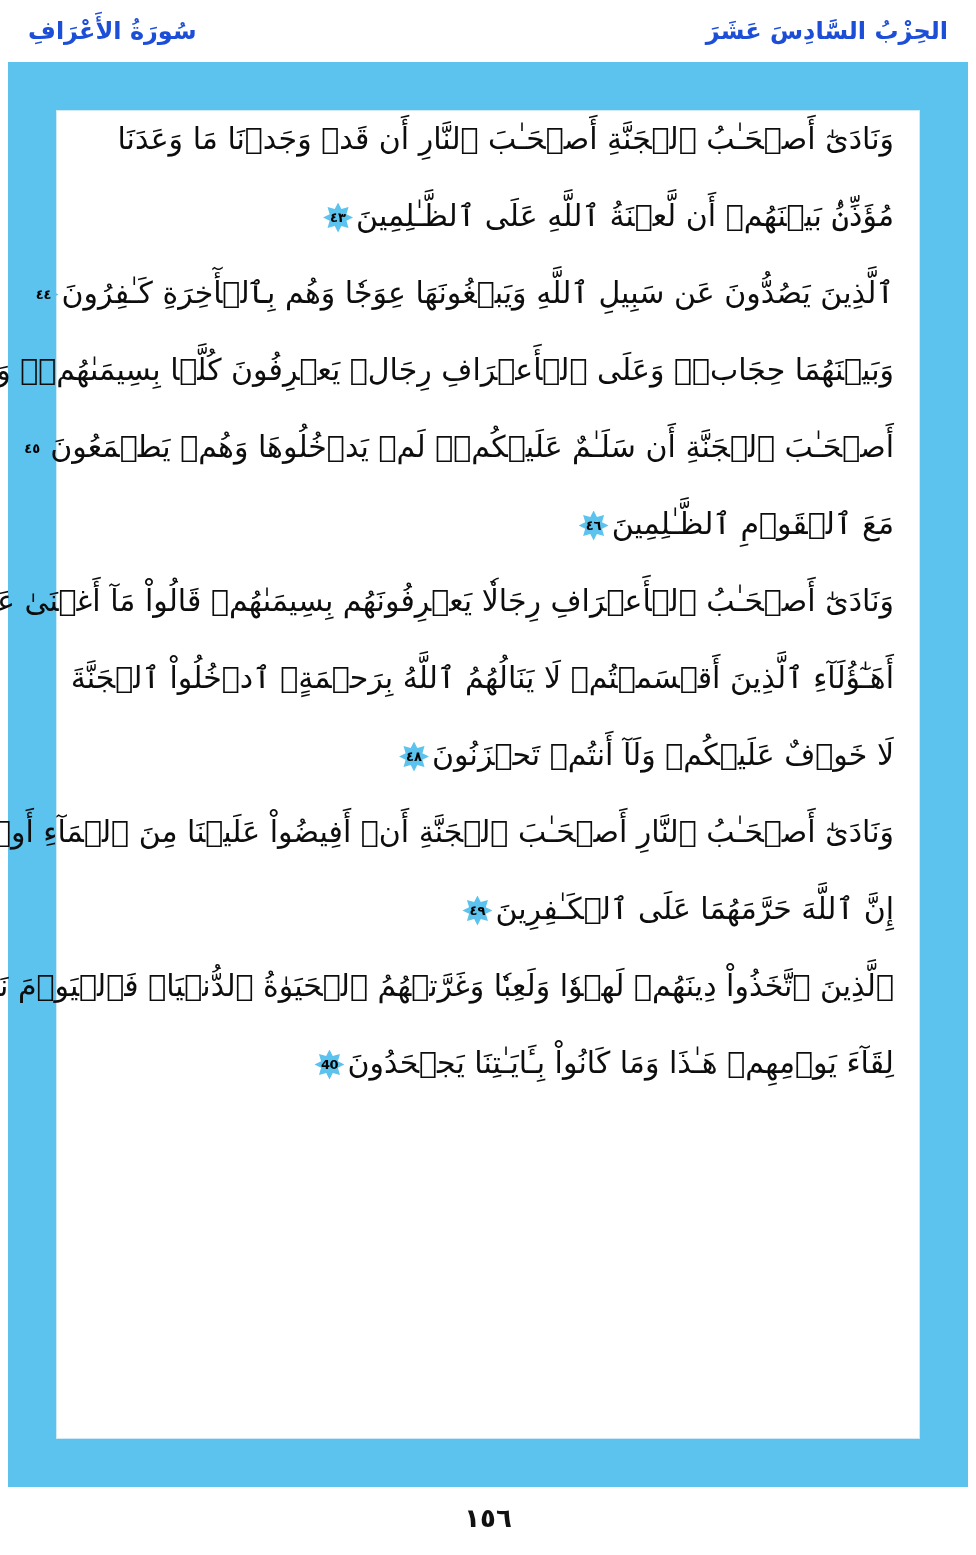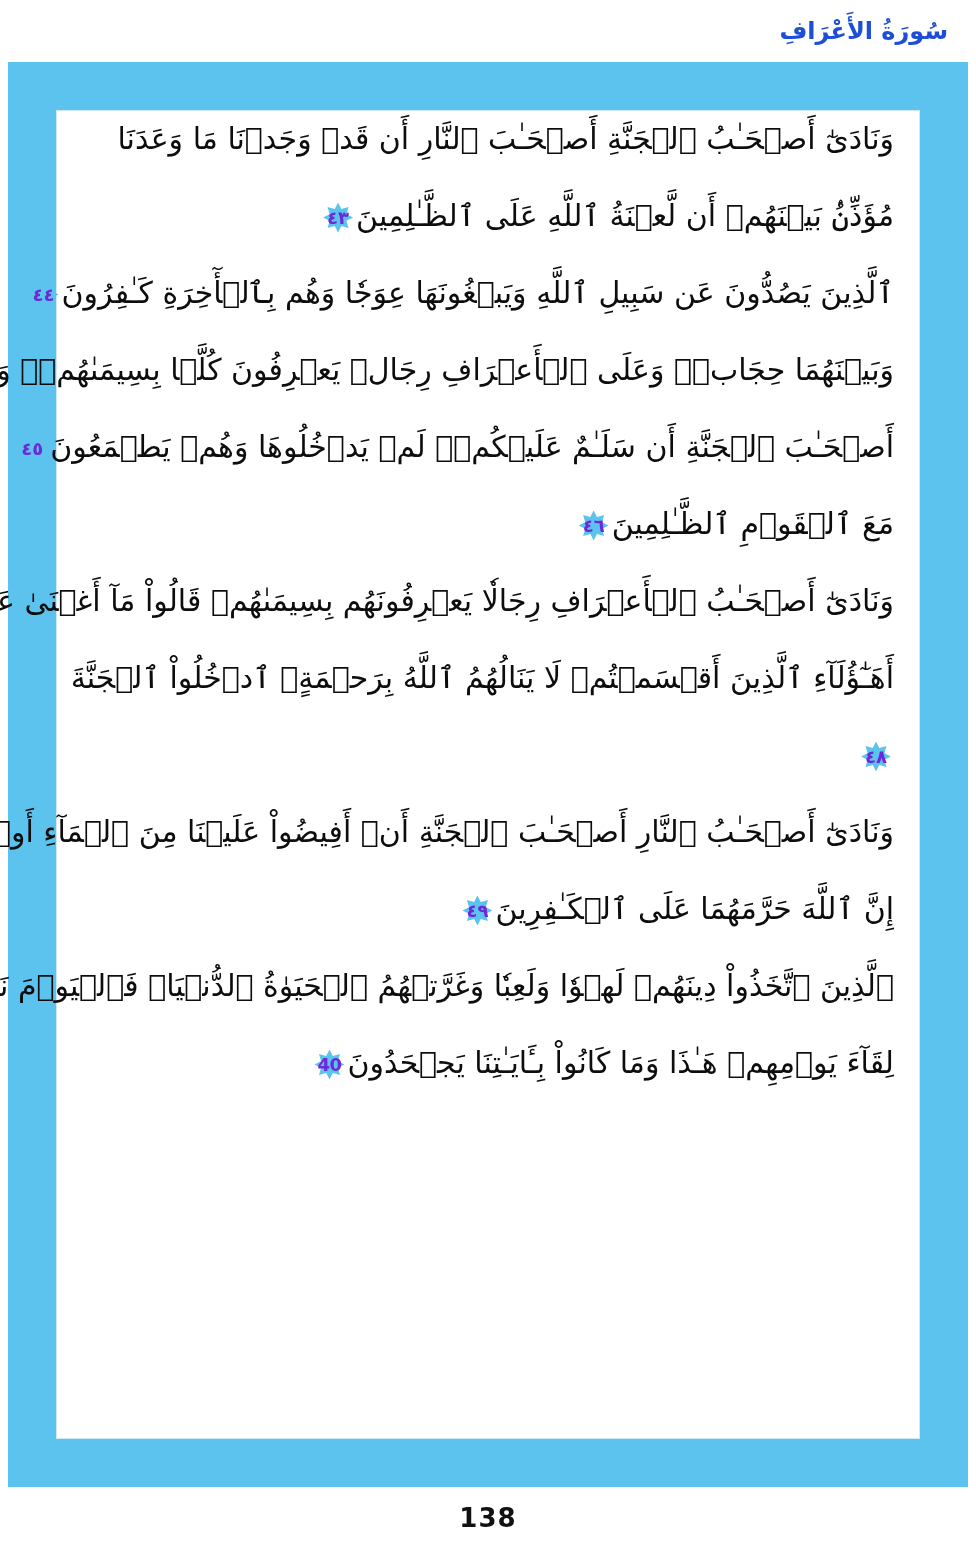--- a/index.html
+++ b/index.html
@@ -148,22 +148,22 @@
       78% 61%, 85% 85%, 61% 78%, 50% 100%, 39% 78%,
       15% 85%, 22% 61%, 0% 50%, 22% 39%, 15% 15%, 39% 22%);
   }
   .ayah-marker .num {
     position: absolute;
     inset: 0;
     display: flex;
     align-items: center;
     justify-content: center;
     font-family: "DejaVu Sans", sans-serif;
-    font-size: 18px;
-    color: #6d28d9;
+    font-size: 13px;
+    color: #000000;
     font-weight: 600;
   }
 
   
   .page-footer {
     position: absolute;
     bottom: 22px;
     left: 0;
     width: 976px;
     text-align: center;
@@ -175,43 +175,44 @@
     font-weight: 600;
     letter-spacing: 1px;
   }
 </style>
 </head>
 <body>
 
 <div class="page">
 
   <div class="page-header">
+    <div class="header-text header-left">الحِزْبُ السَّادِسَ عَشَرَ</div>
     <div class="header-text header-right">سُورَةُ الأَعْرَافِ</div>
   </div>
 
   <div class="frame-outer">
     <div class="frame-band"></div>
     <div class="frame-side-l"></div>
     <div class="frame-side-r"></div>
     <div class="frame-inner-white"></div>
   </div>
 
   <div class="text-block" id="text-block">
       <div class="ayah-line"><span>وَنَادَىٰٓ أَصۡحَـٰبُ ٱلۡجَنَّةِ أَصۡحَـٰبَ ٱلنَّارِ أَن قَدۡ وَجَدۡنَا مَا وَعَدَنَا</span></div>
       <div class="ayah-line"><span>مُؤَذِّنُۢ بَيۡنَهُمۡ أَن لَّعۡنَةُ ٱللَّهِ عَلَى ٱلظَّـٰلِمِينَ</span><span class="ayah-marker"><span class="star"></span><span class="num">٤٣</span></span></div>
       <div class="ayah-line"><span>ٱلَّذِينَ يَصُدُّونَ عَن سَبِيلِ ٱللَّهِ وَيَبۡغُونَهَا عِوَجٗا وَهُم بِٱلۡأٓخِرَةِ كَـٰفِرُونَ</span><span class="ayah-marker"><span class="star"></span><span class="num">٤٤</span></span></div>
       <div class="ayah-line"><span>وَبَيۡنَهُمَا حِجَابٞۚ وَعَلَى ٱلۡأَعۡرَافِ رِجَالٞ يَعۡرِفُونَ كُلَّۢا بِسِيمَىٰهُمۡۚ وَنَادَوۡاْ</span></div>
       <div class="ayah-line"><span>أَصۡحَـٰبَ ٱلۡجَنَّةِ أَن سَلَـٰمٌ عَلَيۡكُمۡۚ لَمۡ يَدۡخُلُوهَا وَهُمۡ يَطۡمَعُونَ</span><span class="ayah-marker"><span class="star"></span><span class="num">٤٥</span></span></div>
       <div class="ayah-line"><span>مَعَ ٱلۡقَوۡمِ ٱلظَّـٰلِمِينَ</span><span class="ayah-marker"><span class="star"></span><span class="num">٤٦</span></span></div>
       <div class="ayah-line"><span>وَنَادَىٰٓ أَصۡحَـٰبُ ٱلۡأَعۡرَافِ رِجَالٗا يَعۡرِفُونَهُم بِسِيمَىٰهُمۡ قَالُواْ مَآ أَغۡنَىٰ عَنكُمۡ جَمۡعُكُمۡ وَمَا كُنتُمۡ تَسۡتَكۡبِرُونَ</span></div>
       <div class="ayah-line"><span>أَهَـٰٓؤُلَآءِ ٱلَّذِينَ أَقۡسَمۡتُمۡ لَا يَنَالُهُمُ ٱللَّهُ بِرَحۡمَةٍۚ ٱدۡخُلُواْ ٱلۡجَنَّةَ</span></div>
-      <div class="ayah-line"><span class="ayah-marker"><span class="star"></span><span class="num">٤٨</span></span></div>
+      <div class="ayah-line"><span>لَا خَوۡفٌ عَلَيۡكُمۡ وَلَآ أَنتُمۡ تَحۡزَنُونَ</span><span class="ayah-marker"><span class="star"></span><span class="num">٤٨</span></span></div>
       <div class="ayah-line"><span>وَنَادَىٰٓ أَصۡحَـٰبُ ٱلنَّارِ أَصۡحَـٰبَ ٱلۡجَنَّةِ أَنۡ أَفِيضُواْ عَلَيۡنَا مِنَ ٱلۡمَآءِ أَوۡ مِمَّا رَزَقَكُمُ ٱللَّهُۚ قَالُوٓاْ</span></div>
       <div class="ayah-line"><span>إِنَّ ٱللَّهَ حَرَّمَهُمَا عَلَى ٱلۡكَـٰفِرِينَ</span><span class="ayah-marker"><span class="star"></span><span class="num">٤٩</span></span></div>
       <div class="ayah-line"><span>ٱلَّذِينَ ٱتَّخَذُواْ دِينَهُمۡ لَهۡوٗا وَلَعِبٗا وَغَرَّتۡهُمُ ٱلۡحَيَوٰةُ ٱلدُّنۡيَاۚ فَٱلۡيَوۡمَ نَنسَىٰهُمۡ كَمَا نَسُواْ</span></div>
       <div class="ayah-line"><span>لِقَآءَ يَوۡمِهِمۡ هَـٰذَا وَمَا كَانُواْ بِـَٔايَـٰتِنَا يَجۡحَدُونَ</span><span class="ayah-marker"><span class="star"></span><span class="num">40</span></span></div>
     </div>
 
   <div class="page-footer">
-    <span class="page-number">138</span>
+    <span class="page-number">١٥٦</span>
   </div>
 
 </div>
 
 </body></html>

